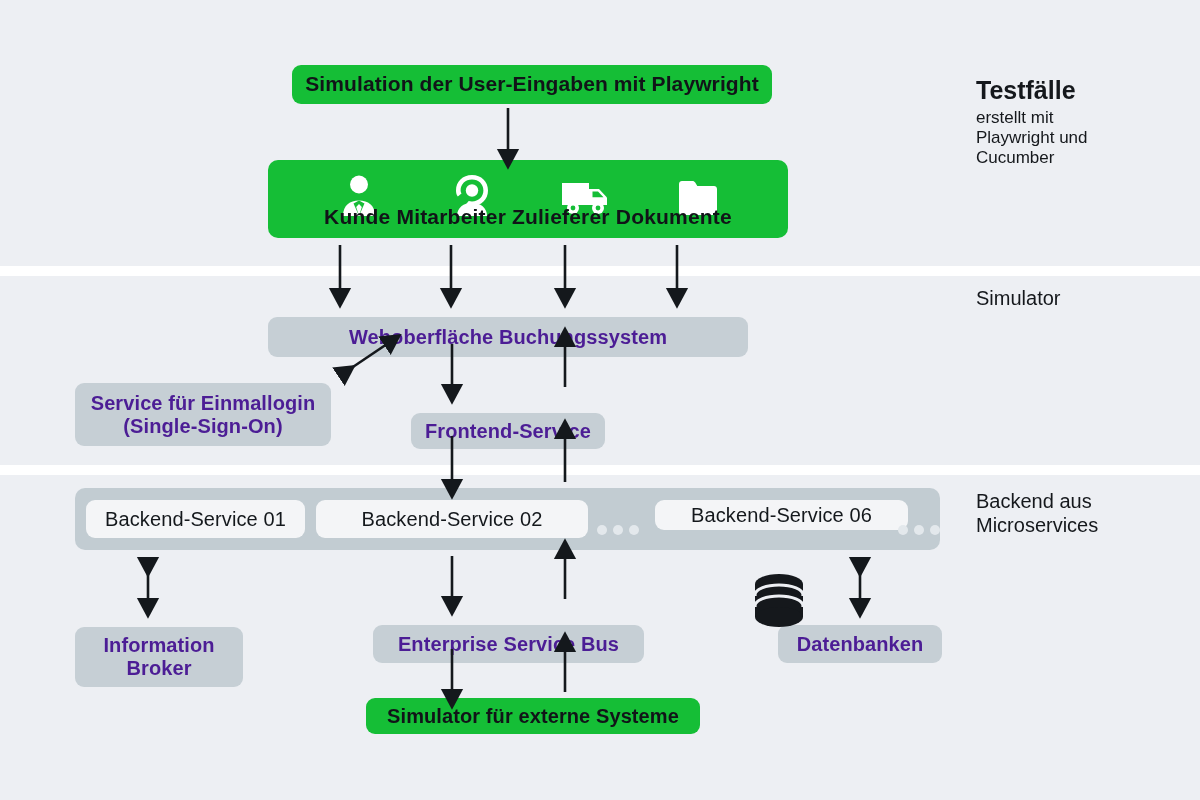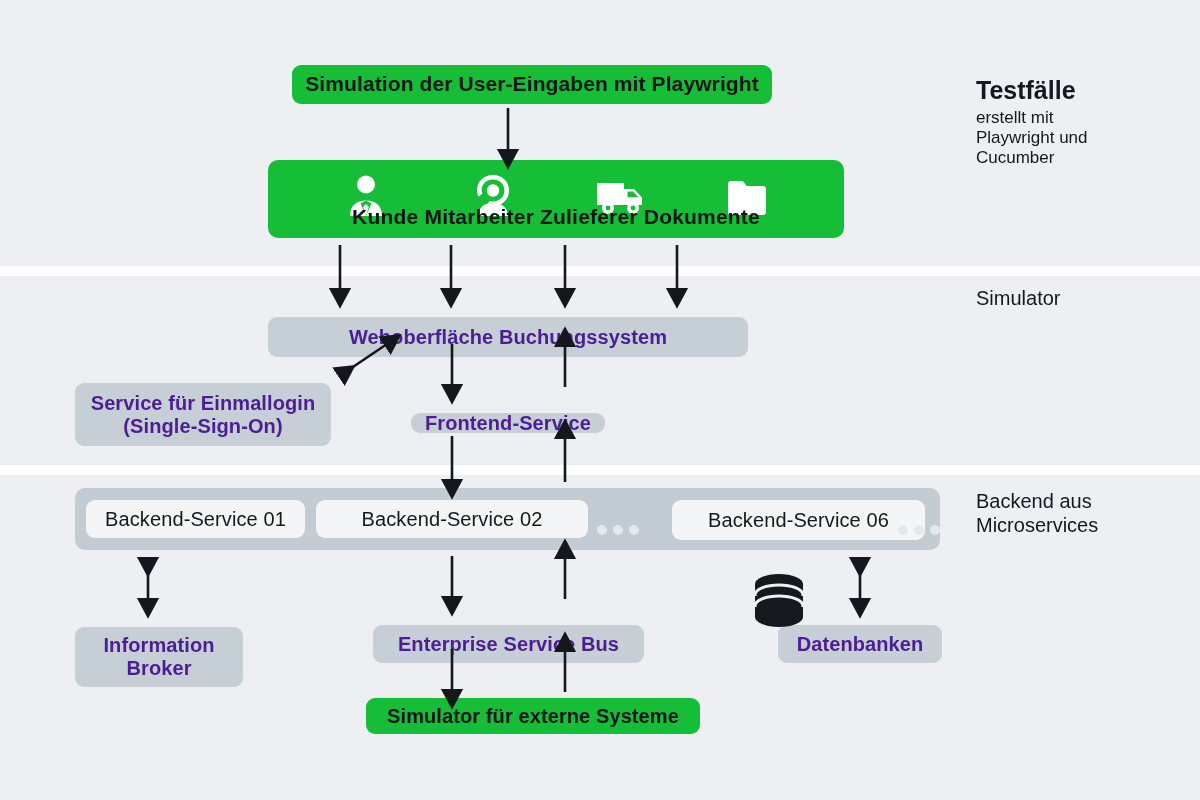--- a/index.html
+++ b/index.html
@@ -127,21 +127,21 @@
 
 <div id="stage">
 
   <div class="band-sep" style="top:266px;"></div>
   <div class="band-sep" style="top:465px;"></div>
 
   <div class="node green" style="left:268px; top:65px; width:480px; height:39px; font-size:21px;">
     <span>Simulation der User-Eingaben mit Playwright</span>
   </div>
 
-  <div class="persona-strip" style="left:268px; top:160px; width:576px; height:78px;">
+  <div class="persona-strip" style="left:268px; top:160px; width:520px; height:78px;">
     <div class="persona-icons">
       <span class="ic">
         <svg width="40" height="42" viewBox="0 0 40 42" aria-hidden="true">
           <circle cx="20" cy="10.5" r="9" fill="#ffffff"></circle>
           <path d="M4 42 C4 31 11 26.5 20 26.5 C29 26.5 36 31 36 42 Z" fill="#ffffff"></path>
           <path d="M20 26.5 L14.5 29.5 L20 42 L25.5 29.5 Z" fill="#15BE36"></path>
           <path d="M20 30 L17.2 33 L20 42 L22.8 33 Z" fill="#ffffff"></path>
         </svg>
       </span>
       <span class="ic">
@@ -173,38 +173,38 @@
 
   <div class="node grey" style="left:268px; top:297px; width:480px; height:40px;">
     <span>Weboberfläche Buchungssystem</span>
   </div>
 
   <div class="node grey two-line" style="left:75px; top:363px; width:256px; height:63px;">
     <span>Service für Einmallogin</span>
     <span>(Single-Sign-On)</span>
   </div>
 
-  <div class="node grey" style="left:411px; top:393px; width:194px; height:20px;">
+  <div class="node grey" style="left:411px; top:393px; width:194px; height:36px;">
     <span>Frontend-Service</span>
   </div>
 
   <div class="backend-band" style="left:75px; top:488px; width:865px; height:62px;">
   </div>
   <div class="node white" style="left:86px; top:500px; width:219px; height:38px;">
     <span>Backend-Service 01</span>
   </div>
   <div class="node white" style="left:316px; top:500px; width:272px; height:38px;">
     <span>Backend-Service 02</span>
   </div>
   <div class="dots" style="left:597px; top:525px;">
     <i></i>
       <i></i>
       <i></i>
   </div>
-  <div class="node white" style="left:672px; top:500px; width:253px; height:40px;">
+  <div class="node white" style="left:655px; top:500px; width:253px; height:30px;">
     <span>Backend-Service 06</span>
   </div>
   <div class="dots" style="left:898px; top:525px;">
     <i></i>
       <i></i>
       <i></i>
   </div>
 
   <div class="node grey two-line" style="left:75px; top:607px; width:168px; height:60px;">
     <span>Information</span>

